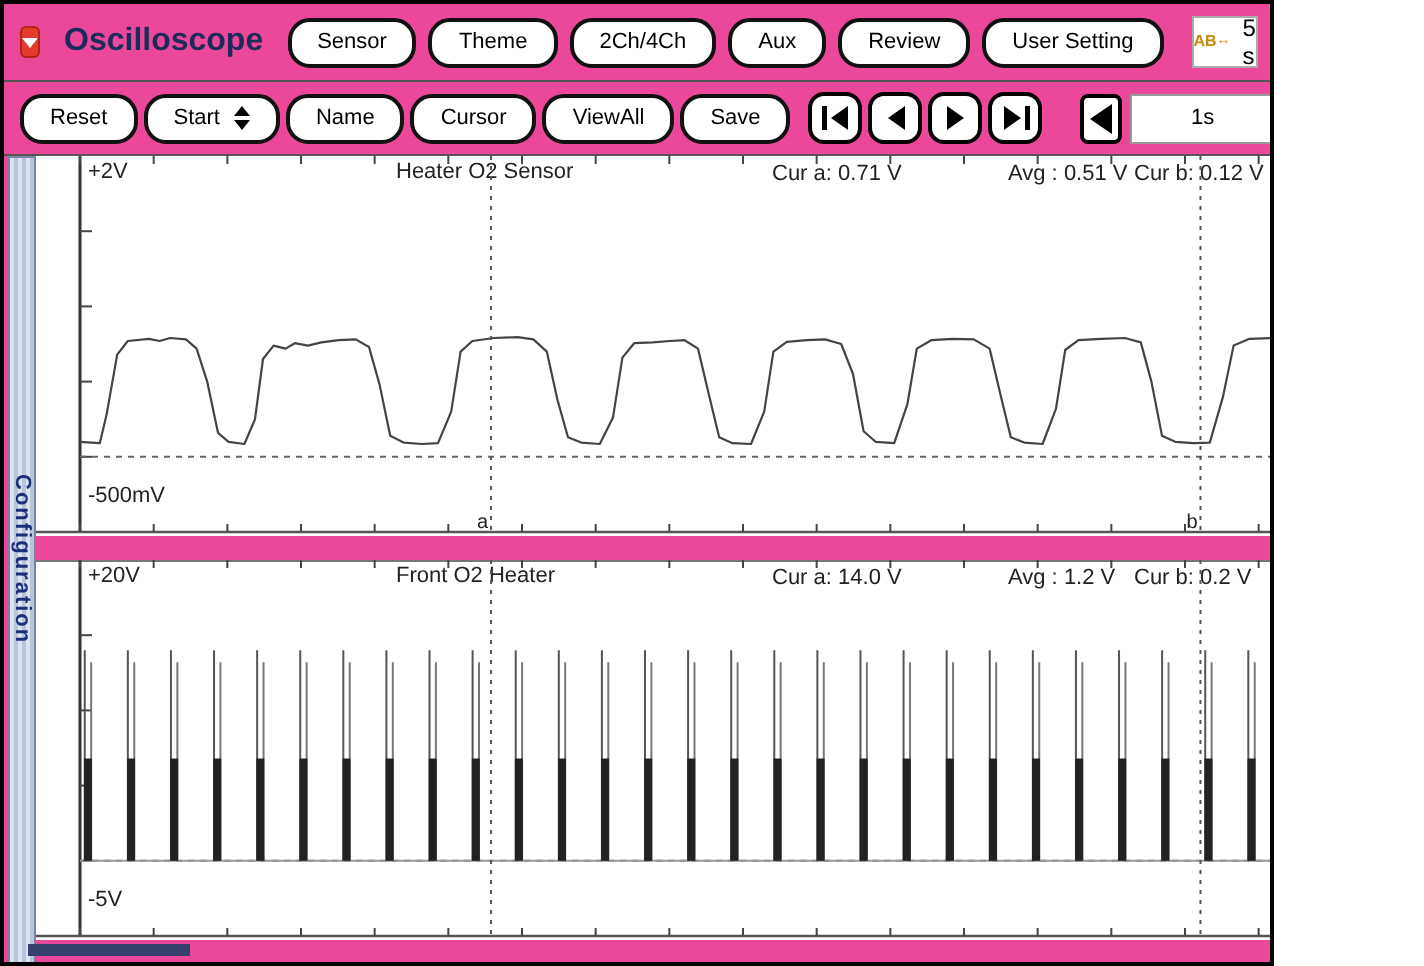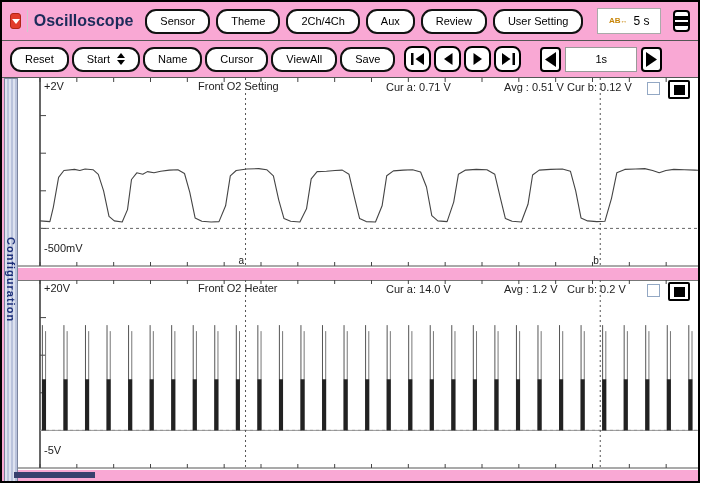--- a/index.html
+++ b/index.html
@@ -1,17 +1,17 @@
 <!DOCTYPE html>
 <html><head>
 <meta charset="utf-8">
 <style>
   * { box-sizing: border-box; margin: 0; padding: 0; }
   body { font-family: "Liberation Sans", sans-serif; background: #fff; }
-  .window { position: relative; width: 700px; height: 483px; border: 2px solid #000; background: #f9a8d4; overflow: hidden; }
+  .window { position: relative; width: 637px; height: 483px; border: 2px solid #000; background: #ec4899; overflow: hidden; }
 
   
   .row1 { display: flex; align-items: center; height: 39px; padding: 0 8px; border-bottom: 1px solid #555; gap: 6px; }
   .row2 { display: flex; align-items: center; height: 37px; padding: 0 8px; border-bottom: 1px solid #555; gap: 3px; }
   .logo-btn { width: 18px; height: 16px; background: #e23b2c; border: 1px solid #b02415; border-radius: 3px; display: flex; align-items: center; justify-content: center; cursor: pointer; }
   .logo-btn .tri { width: 0; height: 0; border-left: 4px solid transparent; border-right: 4px solid transparent; border-top: 5px solid #fff; }
   .vdiv { width: 1px; height: 22px; background: #ccc; }
   .app-title { font-size: 16px; font-weight: bold; color: #1c2b5a; margin-right: 6px; white-space: nowrap; }
   .btn { background: #fff; border: 2px solid #111; border-radius: 11px; height: 25px; padding: 0 13px; font-size: 11px; color: #000; display: inline-flex; align-items: center; justify-content: center; white-space: nowrap; cursor: pointer; font-family: Liberation Sans, sans-serif; }
   .spin { display: inline-flex; flex-direction: column; gap: 2px; margin-left: 7px; }
@@ -140,21 +140,21 @@
 
   <div class="main">
     <div class="sidebar">
       <span>Configuration</span>
     </div>
 
     <div class="plots">
 
       <div class="channel">
         <span class="hdr-label scale-top">+2V</span>
-        <span class="hdr-label ch-title">Front O2 Setting</span>
+        <span class="hdr-label ch-title">Heater O2 Sensor</span>
         <span class="hdr-label meas-a">
           <span>Cur a:</span> <span>0.71 V</span>
         </span>
         <span class="hdr-label meas-avg">
           <span>Avg :</span> <span>0.51 V</span>
         </span>
         <span class="hdr-label meas-b">
           <span>Cur b:</span> <span>0.12 V</span>
         </span>
         <span class="chk"></span>

